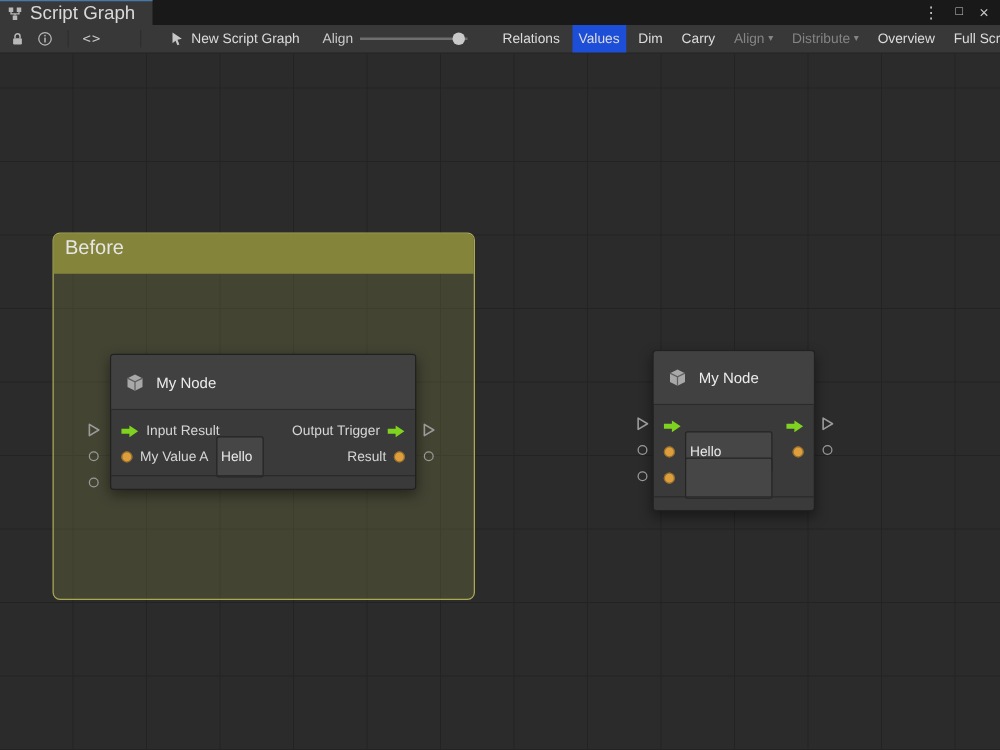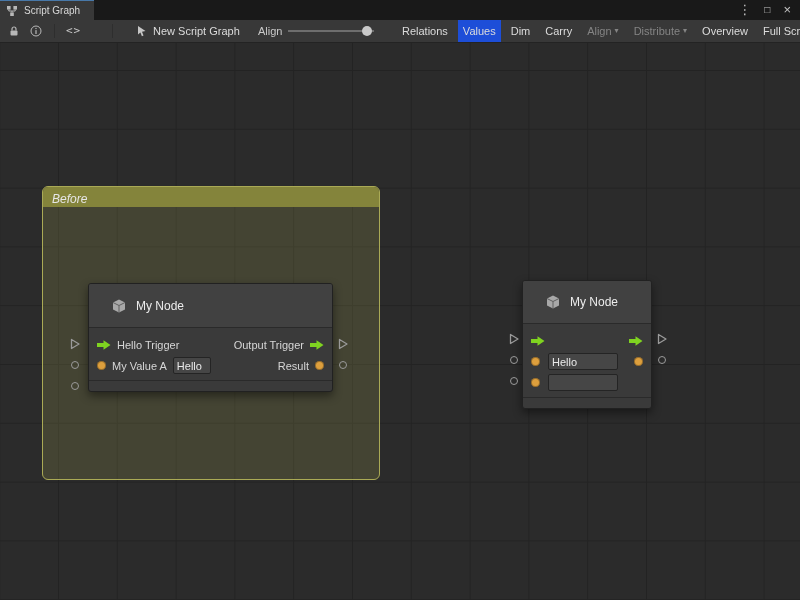--- a/index.html
+++ b/index.html
@@ -14,21 +14,21 @@
 
   
   .tabbar {
     position:absolute; top:0; left:0; width:800px; height:20px;
     background:#191919; display:flex; align-items:stretch;
   }
   .tab {
     display:flex; align-items:center; gap:6px;
     padding:0 14px 0 6px; background:#383838;
     border-top:1px solid #4878a8;
-    color:#d9d9d9; font-size:10px; cursor:pointer;
+    color:#d9d9d9; font-size:15px; cursor:pointer;
   }
   .tab-icon { line-height:0; }
   .win-controls {
     margin-left:auto; display:flex; align-items:center; gap:13px;
     padding-right:9px; color:#c4c4c4;
   }
   .win-controls span { cursor:pointer; line-height:20px; }
   .wc-menu { font-size:13px; }
   .wc-max  { font-size:10px; }
   .wc-close{ font-size:13px; }
@@ -79,23 +79,23 @@
     background-image:
       linear-gradient(to right,  #232323 1px, transparent 1px),
       linear-gradient(to bottom, #232323 1px, transparent 1px);
     background-size:58.8px 58.8px;
     background-position:-0.8px 0px, 0px 27px;
   }
 
   
   .group { position:absolute; border-radius:6px; }
   .group-header {
-    height:20px; line-height:24px; padding-left:9px;
-    font-size:12px; color:#e6e6e6;
-    border-radius:5px 5px 0 0; cursor:pointer;font-style:italic;
+    height:32px; line-height:24px; padding-left:9px;
+    font-size:16px; color:#e6e6e6;
+    border-radius:5px 5px 0 0; cursor:pointer;
   }
   .group-before {
     left:42px; top:143px; width:338px; height:294px;
     border:1px solid var(--before-accent); background:var(--before-fill);
   }
   .group-before .group-header { background:var(--before-header); }
   .group-after {
     left:418px; top:143px; width:337px; height:294px;
     border:1px solid var(--after-accent); background:var(--after-fill);
   }
@@ -104,21 +104,21 @@
   
   .node {
     position:absolute; background:#3a3a3a;
     border:1px solid #212121; border-radius:3px;
     box-shadow:0 4px 10px rgba(0,0,0,0.45);
     display:flex; flex-direction:column; cursor:pointer;
   }
   .node-before { left:88px; top:240px; width:245px; }
   .node-after  { left:522px; top:237px; width:130px; }
   .node-header {
-    display:flex; align-items:center; gap:8px; padding:0 21px;
+    display:flex; align-items:center; gap:8px; padding:0 10px;
     background:#414141; border-bottom:1px solid #2a2a2a;
     border-radius:2px 2px 0 0;
   }
   .node-before .node-header { height:44px; }
   .node-after  .node-header { height:43px; }
   .node-icon { line-height:0; }
   .node-title { font-size:12px; color:#ececec; }
   .node-rows { padding:6px 0 4px 0; }
   .node-row {
     height:21px; display:flex; align-items:center;
@@ -127,21 +127,21 @@
   .spacer { flex:1; }
   .port-label { margin:0 6px; }
   .flow-arrow { color:var(--flow-port); line-height:0; cursor:crosshair; }
   .value-dot {
     width:9px; height:9px; border-radius:50%;
     background:var(--value-port);
     box-shadow:inset 0 0 0 1px rgba(0,0,0,0.3);
     flex:none; cursor:crosshair;
   }
   .field {
-    height:17px; background:#464646; border:1px solid #242424; border-radius:2px;
+    height:33px; background:#464646; border:1px solid #242424; border-radius:2px;
     color:#e9e9e9; font-size:11px; font-family:"Liberation Sans", sans-serif;
     padding:0 3px; outline:none;
   }
   .w38 { width:38px; }
   .w16 { width:16px; }
   .w70 { width:70px; margin-left:8px; }
   .node-footer { height:11px; border-top:1px solid #2a2a2a; }
 
   
   .ext { position:absolute; line-height:0; cursor:crosshair; }
@@ -256,21 +256,21 @@
         </span>
         <span class="node-title">My Node</span>
       </div>
       <div class="node-rows">
         <div class="node-row">
           <span class="flow-arrow">
             <svg width="14" height="10" viewBox="0 0 14 10">
                 <path d="M0 3 h6.5 V0.3 L13.5 5 L6.5 9.7 V7 H0 Z" fill="currentColor"></path>
               </svg>
           </span>
-          <span class="port-label">Hello Trigger</span>
+          <span class="port-label">Input Result</span>
           <span class="spacer"></span>
           <span class="port-label">Output Trigger</span>
           <span class="flow-arrow">
             <svg width="14" height="10" viewBox="0 0 14 10">
                 <path d="M0 3 h6.5 V0.3 L13.5 5 L6.5 9.7 V7 H0 Z" fill="currentColor"></path>
               </svg>
           </span>
         </div>
         <div class="node-row">
           <span class="value-dot"></span>

